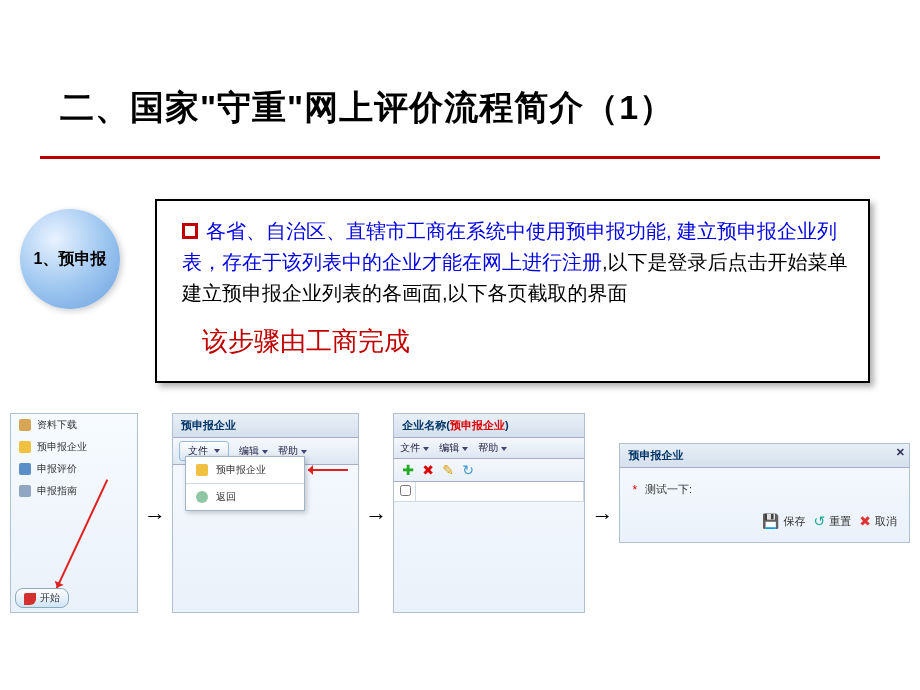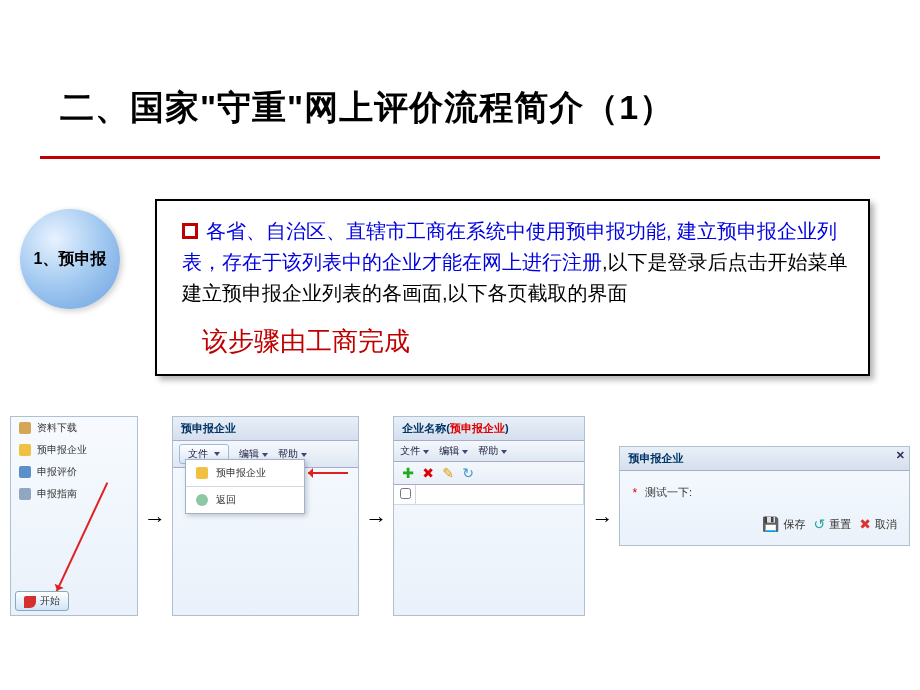--- a/index.html
+++ b/index.html
@@ -44,21 +44,21 @@
       box-shadow: 2px 2px 6px rgba(0,0,0,0.2);
     }
     .bullet-text {
       font-size: 16px;
       font-weight: bold;
       color: #000;
     }
     .text-box {
       border: 2px solid #000;
       margin-left: 35px;
-      padding: 15px 20px 15px 25px;
+      padding: 15px 20px 22px 25px;
       flex: 1;
       box-shadow: 4px 4px 6px rgba(0,0,0,0.3);
       background: #fff;
       margin-right: 30px;
     }
     .body-text {
       font-size: 20px;
       line-height: 1.55;
       color: #0000e0;
     }
@@ -75,21 +75,21 @@
     }
     .footnote {
       color: #c00000;
       font-size: 26px;
       margin-top: 15px;
       margin-left: 20px;
     }
     .screenshots {
       display: flex;
       align-items: center;
-      margin-top: 40px;
+      margin-top: 30px;
       padding: 0 10px;
       gap: 4px;
     }
     .arrow {
       font-size: 22px;
       color: #000;
       margin: 0 2px;
     }
     .shot {
       border: 1px solid #b0c0d0;
@@ -115,21 +115,21 @@
       height: 12px;
       display: inline-block;
       border-radius: 2px;
     }
     .start-btn {
       position: absolute;
       bottom: 4px;
       left: 4px;
       background: linear-gradient(#fff, #d0e4f7);
       border: 1px solid #8ab;
-      border-radius: 3px;
+      border-radius: 8px;
       padding: 2px 8px;
       font-size: 10px;
       display: flex;
       align-items: flex-end;
       gap: 4px;
     }
     .red-arrow-line {
       position: absolute;
       width: 2px;
       background: #e02020;

